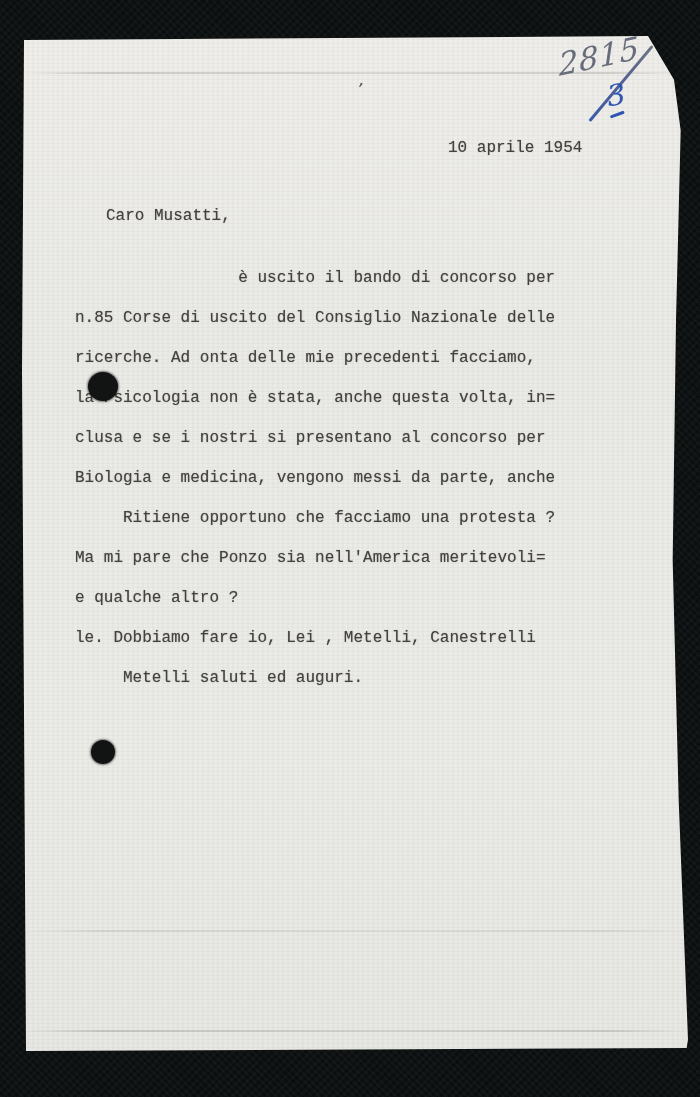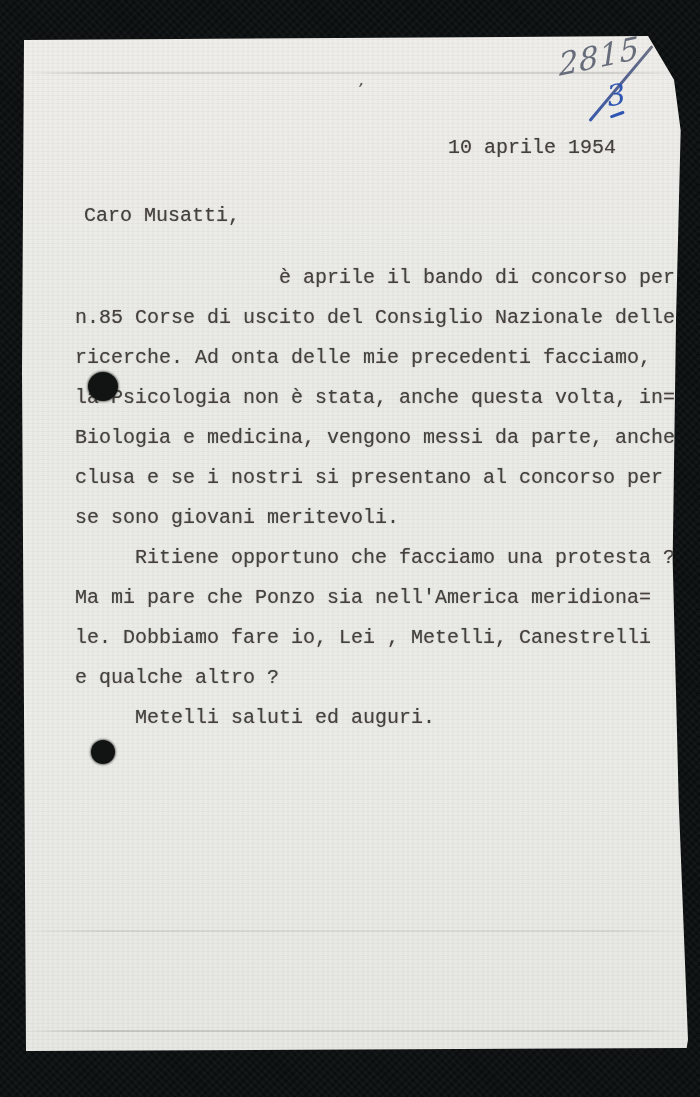--- a/index.html
+++ b/index.html
@@ -22,25 +22,25 @@
       98.2% 28%, 97.7% 51.6%, 98.6% 75.2%, 100% 98.8%,
       99.8% 99.6%, 0.6% 99.9%, 0% 33%
     );
   }
   .fold{
     position:absolute;left:0;width:100%;height:2px;
     background:linear-gradient(90deg, rgba(120,120,115,0.0), rgba(110,110,108,0.28) 12%, rgba(120,118,112,0.18) 55%, rgba(110,110,108,0.25) 88%, rgba(120,120,115,0.0));
   }
   .typed{
     font-family:"Liberation Mono","DejaVu Sans Mono",monospace;
-    font-size:20px;color:#45423e;white-space:pre;
+    font-size:16px;color:#45423e;white-space:pre;
     text-shadow:0 0 1px rgba(70,66,60,0.55);
   }
   .date{position:absolute;left:426px;top:92px;height:40px;line-height:40px;}
-  .salutation{position:absolute;left:62px;top:160px;height:40px;line-height:40px;}
+  .salutation{position:absolute;left:84px;top:160px;height:40px;line-height:40px;}
   .body-lines{position:absolute;left:53px;top:222px;}
   .line{height:40px;line-height:40px;}
   .hole{
     position:absolute;border-radius:50%;background:#121413;
     box-shadow:0 0 2px 1px rgba(20,22,20,0.55);
   }
   .hole-1{left:66px;top:336px;width:30px;height:29px;}
   .hole-2{left:69px;top:704px;width:24px;height:24px;}
   .handnum{
     position:absolute;left:536px;top:2px;
@@ -80,30 +80,29 @@
   <div class="handnum">2815</div>
   <div class="handslash"></div>
   <div class="handfrac">3</div>
 
   <div class="stray">’</div>
 
   <div class="typed date">10 aprile 1954</div>
   <div class="typed salutation">Caro Musatti,</div>
 
   <div class="body-lines">
-    <div class="typed line">                 è aprile il bando di concorso per</div>
+    <div class="typed line">                 è uscito il bando di concorso per</div>
     <div class="typed line">n.85 Corse di uscito del Consiglio Nazionale delle</div>
     <div class="typed line">ricerche. Ad onta delle mie precedenti facciamo,</div>
     <div class="typed line">la Psicologia non è stata, anche questa volta, in=</div>
+    <div class="typed line">clusa e se i nostri si presentano al concorso per</div>
     <div class="typed line">Biologia e medicina, vengono messi da parte, anche</div>
-    <div class="typed line">clusa e se i nostri si presentano al concorso per</div>
-    <div class="typed line">se sono giovani meritevoli.</div>
     <div class="typed line">     Ritiene opportuno che facciamo una protesta ?</div>
-    <div class="typed line">Ma mi pare che Ponzo sia nell'America meridiona=</div>
+    <div class="typed line">Ma mi pare che Ponzo sia nell'America meritevoli=</div>
+    <div class="typed line">e qualche altro ?</div>
     <div class="typed line">le. Dobbiamo fare io, Lei , Metelli, Canestrelli</div>
-    <div class="typed line">e qualche altro ?</div>
     <div class="typed line">     Metelli saluti ed auguri.</div>
   </div>
 
   <div class="hole hole-1"></div>
   <div class="hole hole-2"></div>
 
 </div>
 
 </body></html>

